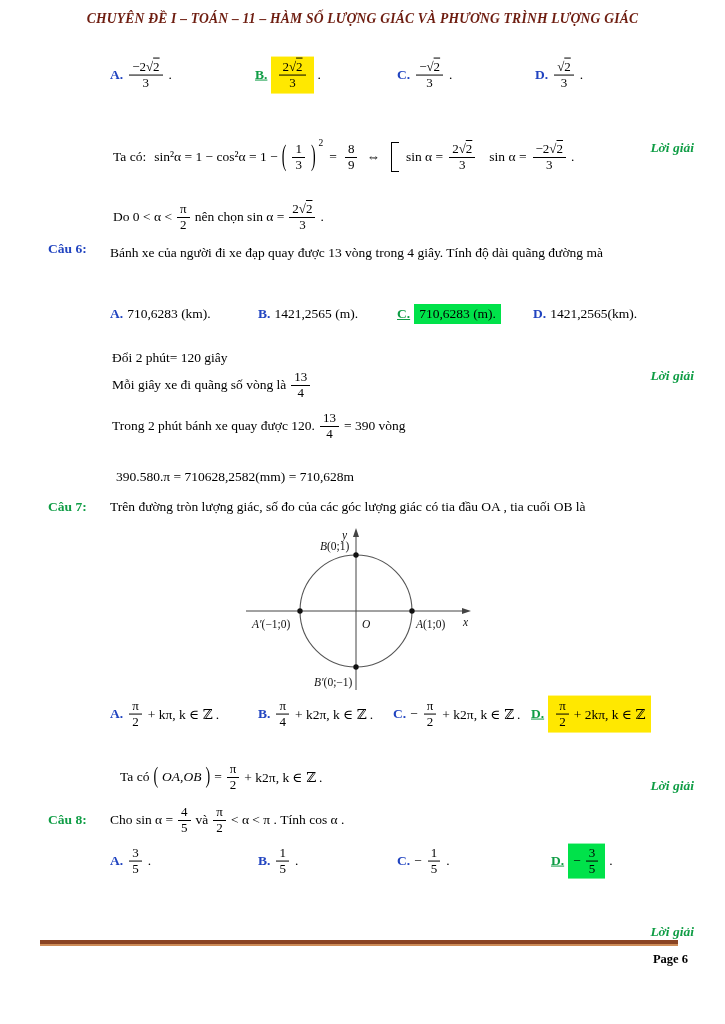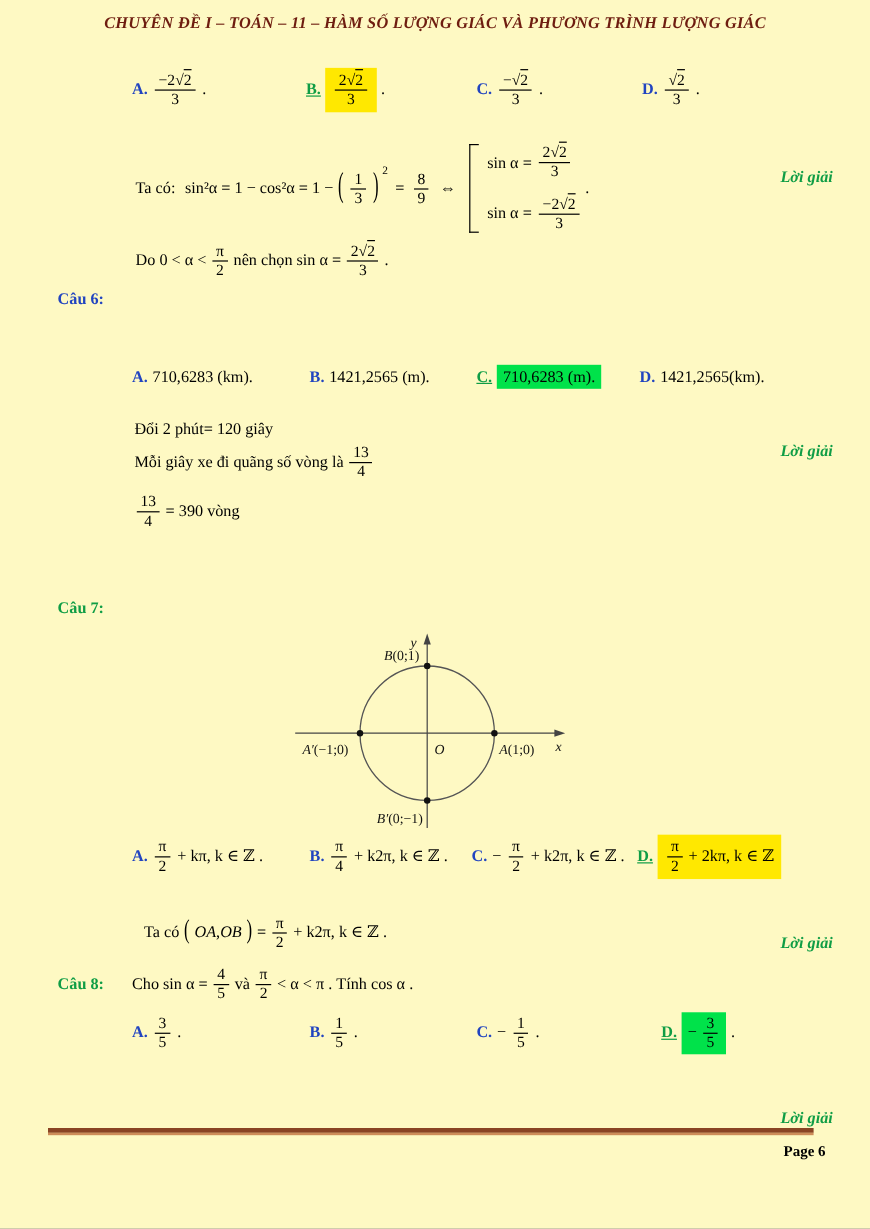--- a/index.html
+++ b/index.html
@@ -1,16 +1,16 @@
 <!DOCTYPE html>
 <html><head>
 <meta charset="utf-8">
 <style>
   html,body{margin:0;padding:0;background:#888;}
-  .page{position:relative;width:725px;height:1024px;background:#fef9c3;margin:0 auto;
+  .page{position:relative;width:725px;height:1024px;background:#ffffff;margin:0 auto;
         font-family:"Liberation Serif","DejaVu Serif",serif;font-size:13.5px;color:#000;overflow:hidden;}
   .abs{position:absolute;}
   .row{position:absolute;display:flex;align-items:center;gap:3px;}
   .optrow{position:absolute;left:0;width:725px;}
   .opt{position:absolute;top:50%;transform:translateY(-50%);display:flex;align-items:center;gap:4px;white-space:nowrap;}
   .title{position:absolute;top:11px;left:0;width:725px;text-align:center;font-weight:bold;font-style:italic;
          color:#6e1d10;font-size:13.6px;letter-spacing:.2px;}
   .blue{color:#2144c0;font-weight:bold;}
   .greenlbl{color:#0f9d45;font-weight:bold;}
   .corr{color:#0f9d45;font-weight:bold;text-decoration:underline;}
@@ -21,21 +21,21 @@
   .frac{display:inline-flex;flex-direction:column;align-items:center;text-align:center;
         line-height:1.15;margin:0 2px;font-size:13px;vertical-align:middle;}
   .frac .num{display:block;border-bottom:1px solid #000;padding:0 3px;}
   .frac .den{display:block;padding:0 2px;}
   .rd{text-decoration:overline;}
   .bp{display:inline-block;transform:scaleY(2.05);transform-origin:center;font-size:14px;margin:0 1px;}
   .bp2{display:inline-block;transform:scaleY(1.6);transform-origin:center;font-size:14px;margin:0 1px;}
   .sup2{position:relative;top:-14px;font-size:9.5px;margin-left:-1px;}
   .bracket-wrap{display:inline-flex;align-items:center;margin-left:4px;}
   .lbracket{align-self:stretch;width:7px;border-left:1.6px solid #000;border-top:1.6px solid #000;border-bottom:1.6px solid #000;margin-right:7px;}
-  .cases{display:inline-flex;flex-direction:column;gap:12px;}
+  .cases{display:inline-flex;gap:12px;}
   .case{display:flex;align-items:center;gap:4px;}
   .qtext{line-height:23.2px;}
   .footer-line-dark{height:4px;background:#8a4423;}
   .footer-line-light{height:2px;background:#cd8c58;}
   .pagenum{font-weight:bold;font-size:12.5px;}
   .footnote{font-weight:bold;font-style:italic;font-size:13px;}
   svg text{font-family:"Liberation Serif","DejaVu Serif",serif;font-size:11.5px;fill:#111;}
   .it{font-style:italic;}
 </style>
 </head>
@@ -133,20 +133,21 @@
     <span>nên chọn  sin α =</span>
     <span class="frac">
       <span class="num"><span>2</span><span>√</span><span class="rd">2</span></span>
       <span class="den">3</span>
     </span>
     <span>.</span>
   </div>
 
   <div class="abs blue" style="top:241px;left:48px">Câu 6:</div>
   <div class="abs qtext" style="top:241px;left:110px;width:592px">
+    <div>Bánh xe của người đi xe đạp quay được 13  vòng trong  4  giây. Tính độ dài quãng đường mà</div>
   </div>
 
   <div class="optrow" style="top:301px;height:26px">
     <div class="opt" style="left:110px">
       <span class="blue">A.</span>
       <span>710,6283 (km).</span>
     </div>
     <div class="opt" style="left:258px">
       <span class="blue">B.</span>
       <span>1421,2565 (m).</span>
@@ -171,29 +172,32 @@
 
   <div class="row" style="top:366px;left:112px;height:38px">
     <span>Mỗi giây xe đi quãng số vòng là</span>
     <span class="frac">
       <span class="num">13</span>
       <span class="den">4</span>
     </span>
   </div>
 
   <div class="row" style="top:406px;left:112px;height:40px">
+    <span>Trong 2 phút bánh xe quay được  120.</span>
     <span class="frac">
       <span class="num">13</span>
       <span class="den">4</span>
     </span>
     <span>= 390 vòng</span>
   </div>
 
+  <div class="abs" style="top:469px;left:116px">390.580.π = 710628,2582(mm) = 710,628m</div>
 
   <div class="abs greenlbl" style="top:499px;left:48px">Câu 7:</div>
+  <div class="abs" style="top:499px;left:110px;width:600px">Trên đường tròn lượng giác, số đo của các góc lượng giác có tia đầu  OA , tia cuối  OB  là</div>
 
   <svg class="abs" style="top:526px;left:226px" width="250" height="170" viewBox="0 0 250 170">
     <line x1="20" y1="85" x2="240" y2="85" stroke="#444" stroke-width="1"></line>
     <polygon points="245,85 236,82 236,88" fill="#444"></polygon>
     <line x1="130" y1="7" x2="130" y2="164" stroke="#444" stroke-width="1"></line>
     <polygon points="130,2 127,11 133,11" fill="#444"></polygon>
     <circle cx="130" cy="85" r="56" fill="none" stroke="#555" stroke-width="1.1"></circle>
     <circle cx="186" cy="85" r="2.7" fill="#111"></circle>
     <circle cx="74" cy="85" r="2.7" fill="#111"></circle>
     <circle cx="130" cy="29" r="2.7" fill="#111"></circle>

